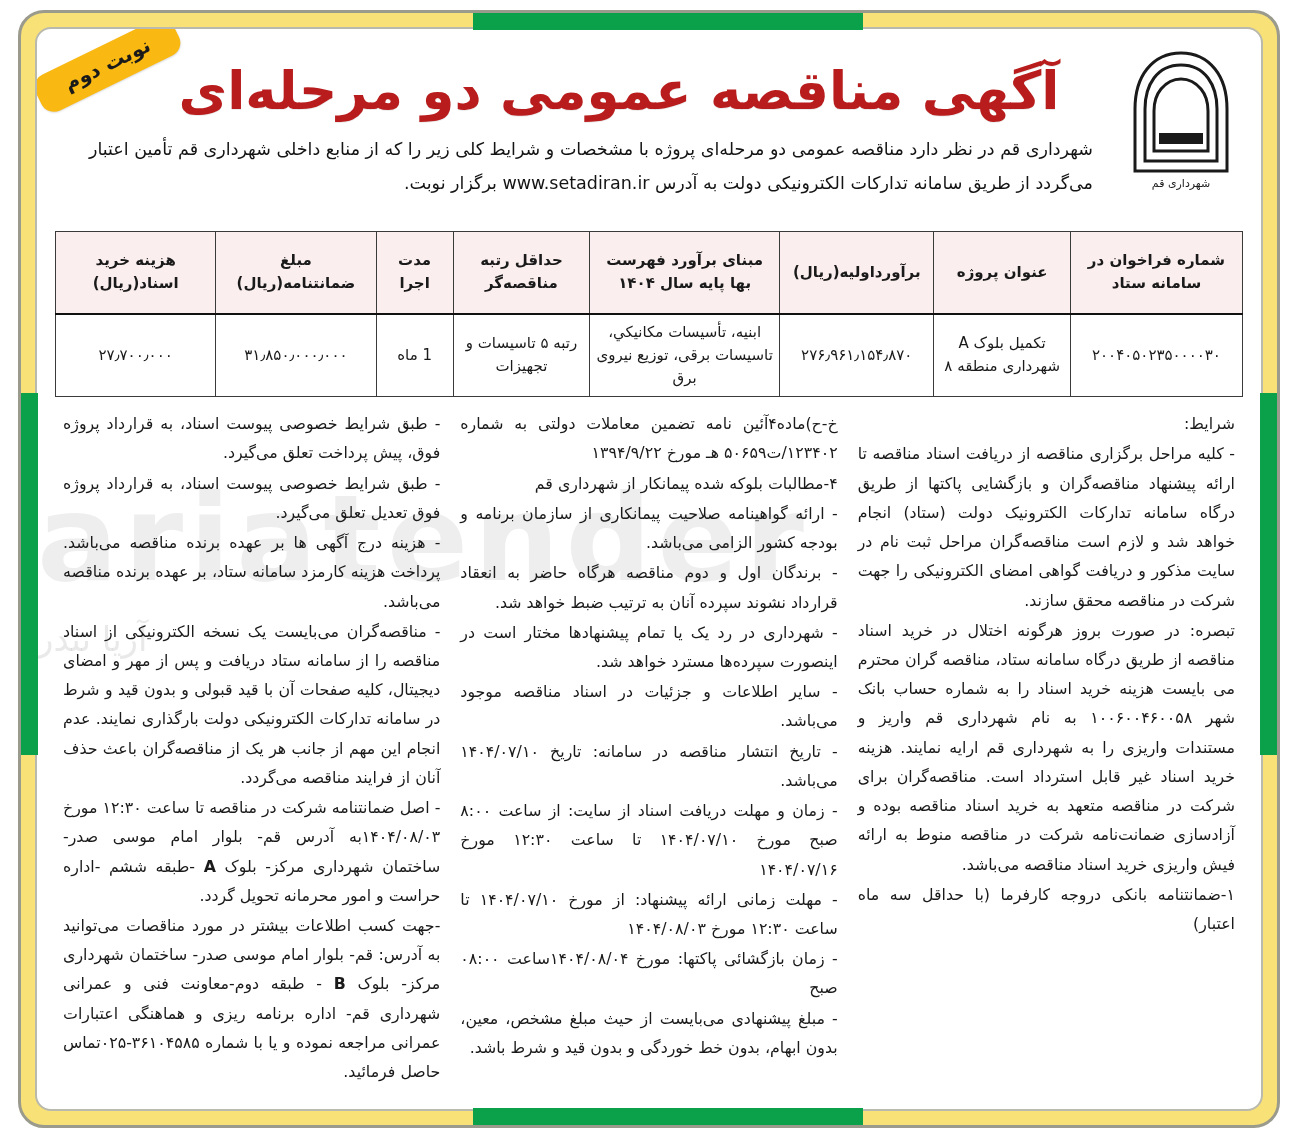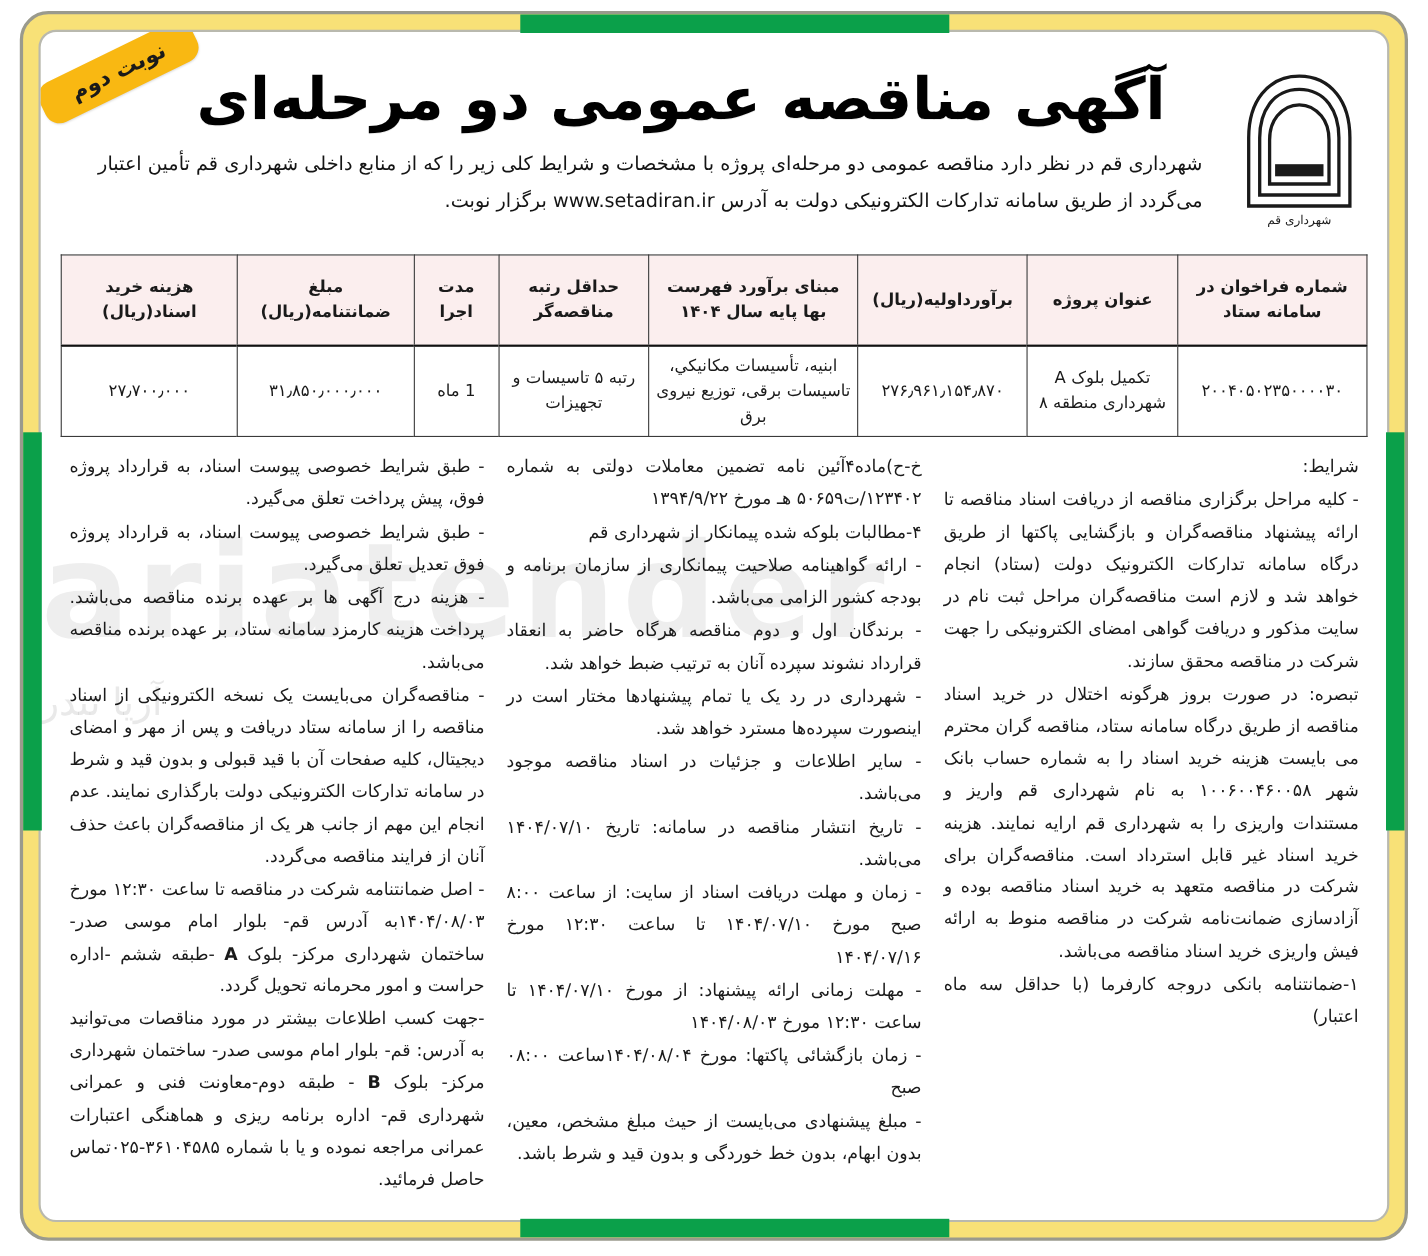--- a/index.html
+++ b/index.html
@@ -82,28 +82,28 @@
   }
 
   
   .header {
     position: relative;
     padding: 8px 18px 0 18px;
     min-height: 196px;
   }
   .logo {
     position: absolute;
-    right: 14px; top: 32px;
+    right: 14px; top: 16px;
     width: 132px; height: 150px;
     z-index: 5;
     text-decoration: underline;
   }
   .main-title {
     text-align: center;
-    color: #000000;
+    color: #b91c1c;
     font-size: 53px;
     font-weight: bold;
     letter-spacing: -1px;
     margin: 24px 150px 6px 90px;
     line-height: 1.15;
     text-shadow: 0 1px 0 rgba(0,0,0,0.08);
   }
   .intro {
     margin: 10px 150px 0 34px;
     font-size: 17.5px;

